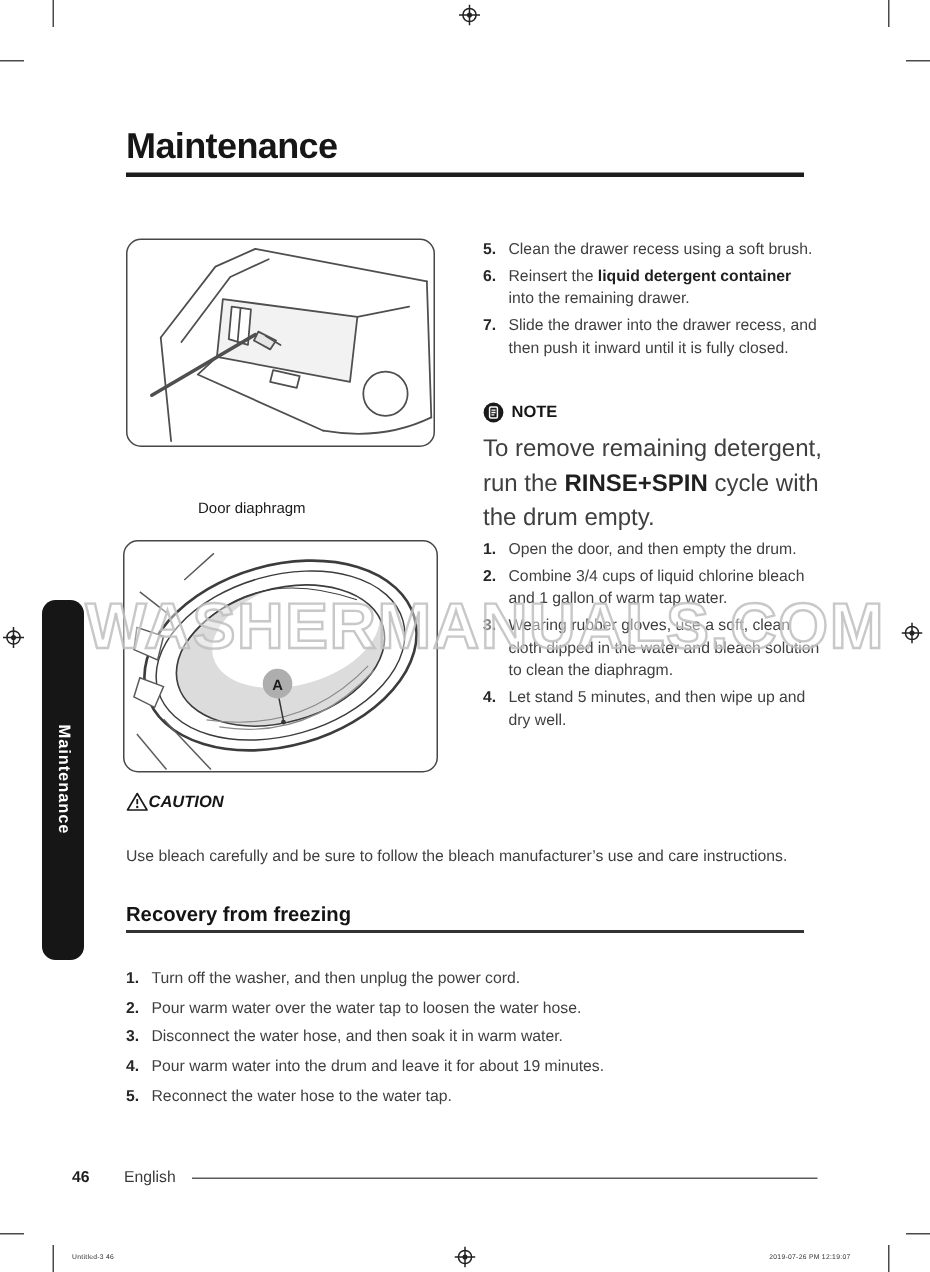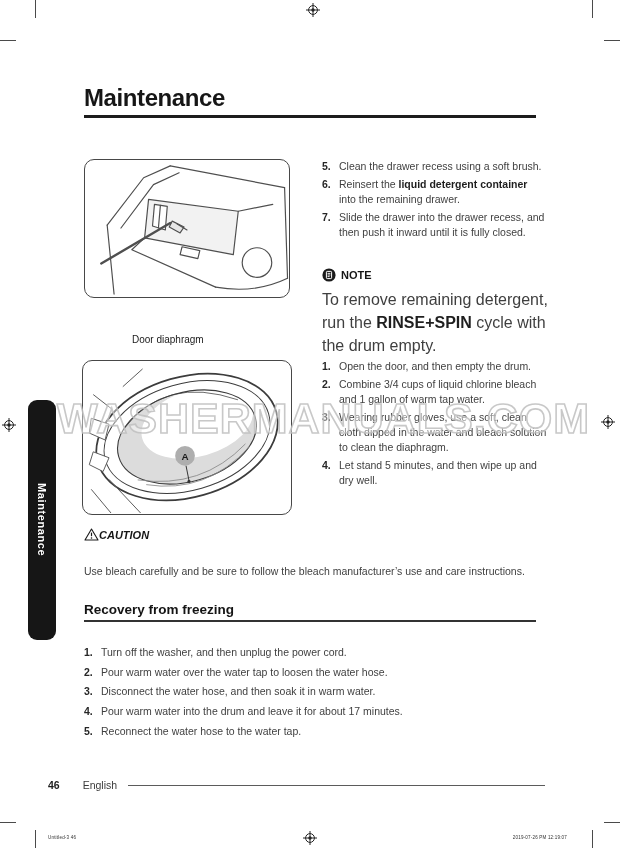--- a/index.html
+++ b/index.html
@@ -231,21 +231,21 @@
       <div class="step">
         <span class="step-num">2.</span>
         <span class="step-text"><span>Pour warm water over the water tap to loosen the water hose.</span></span>
       </div>
       <div class="step">
         <span class="step-num">3.</span>
         <span class="step-text"><span>Disconnect the water hose, and then soak it in warm water.</span></span>
       </div>
       <div class="step">
         <span class="step-num">4.</span>
-        <span class="step-text"><span>Pour warm water into the drum and leave it for about 17 minutes.</span></span>
+        <span class="step-text"><span>Pour warm water into the drum and leave it for about 19 minutes.</span></span>
       </div>
       <div class="step">
         <span class="step-num">5.</span>
         <span class="step-text"><span>Reconnect the water hose to the water tap.</span></span>
       </div>
     </div>
 
   <div class="footer">
     <span class="pnum">46</span>
     <span class="lang">English</span>

